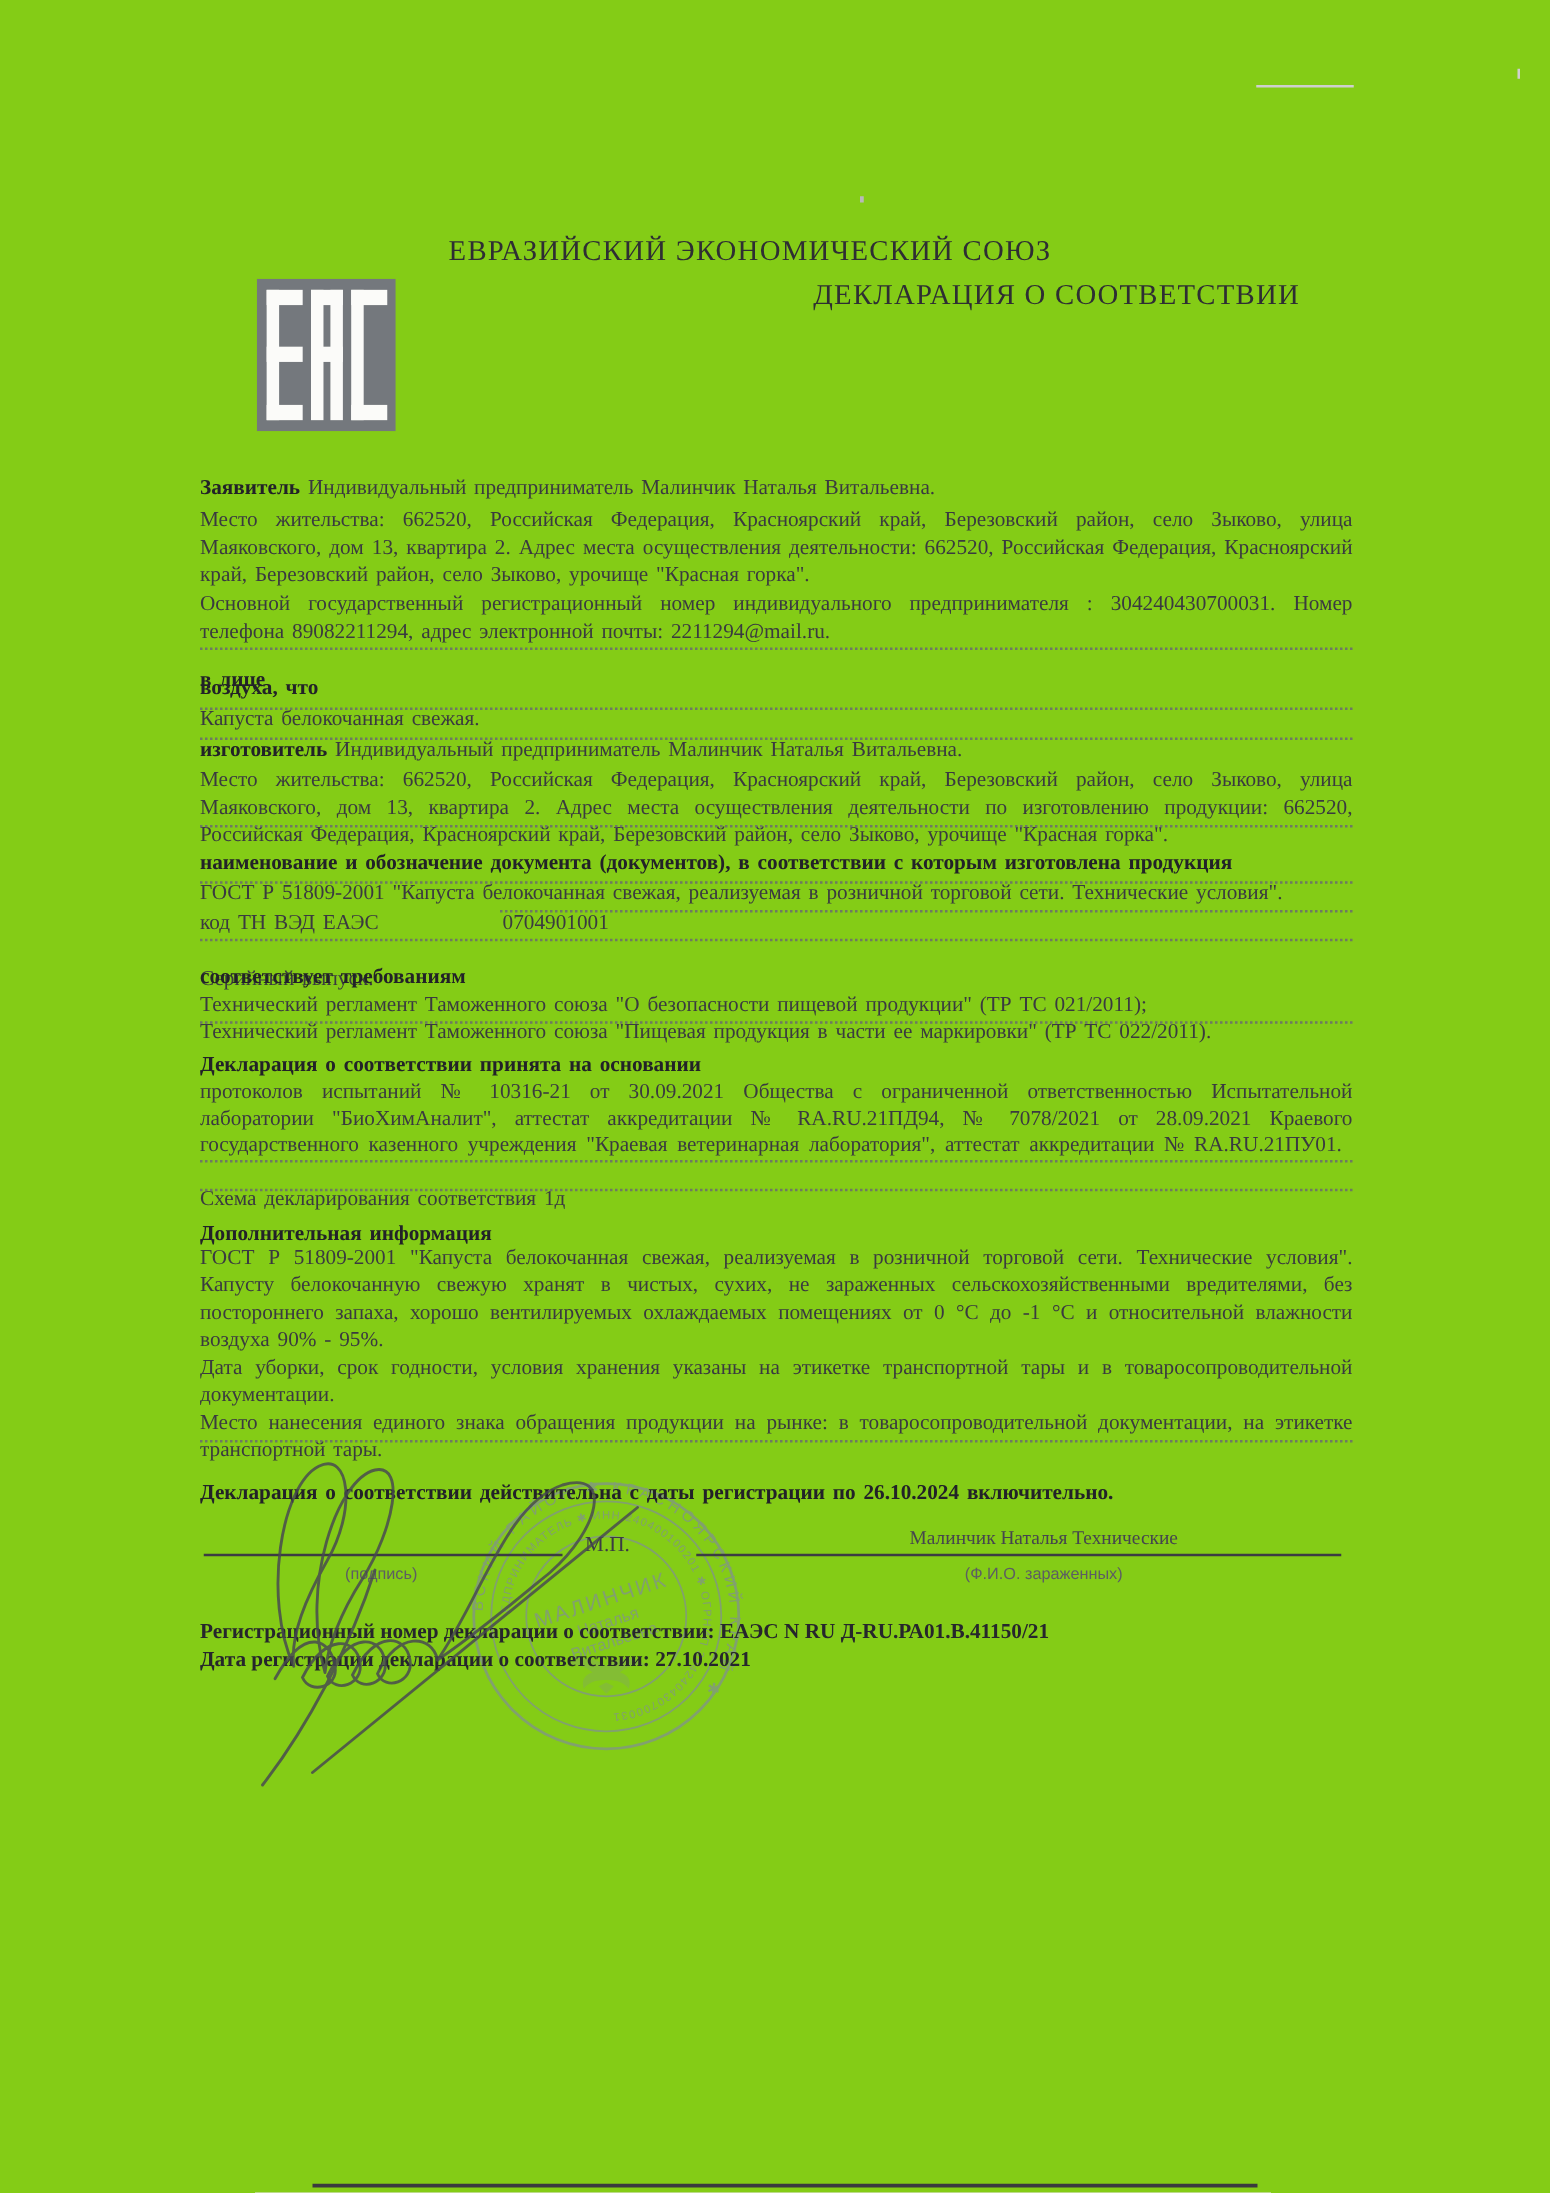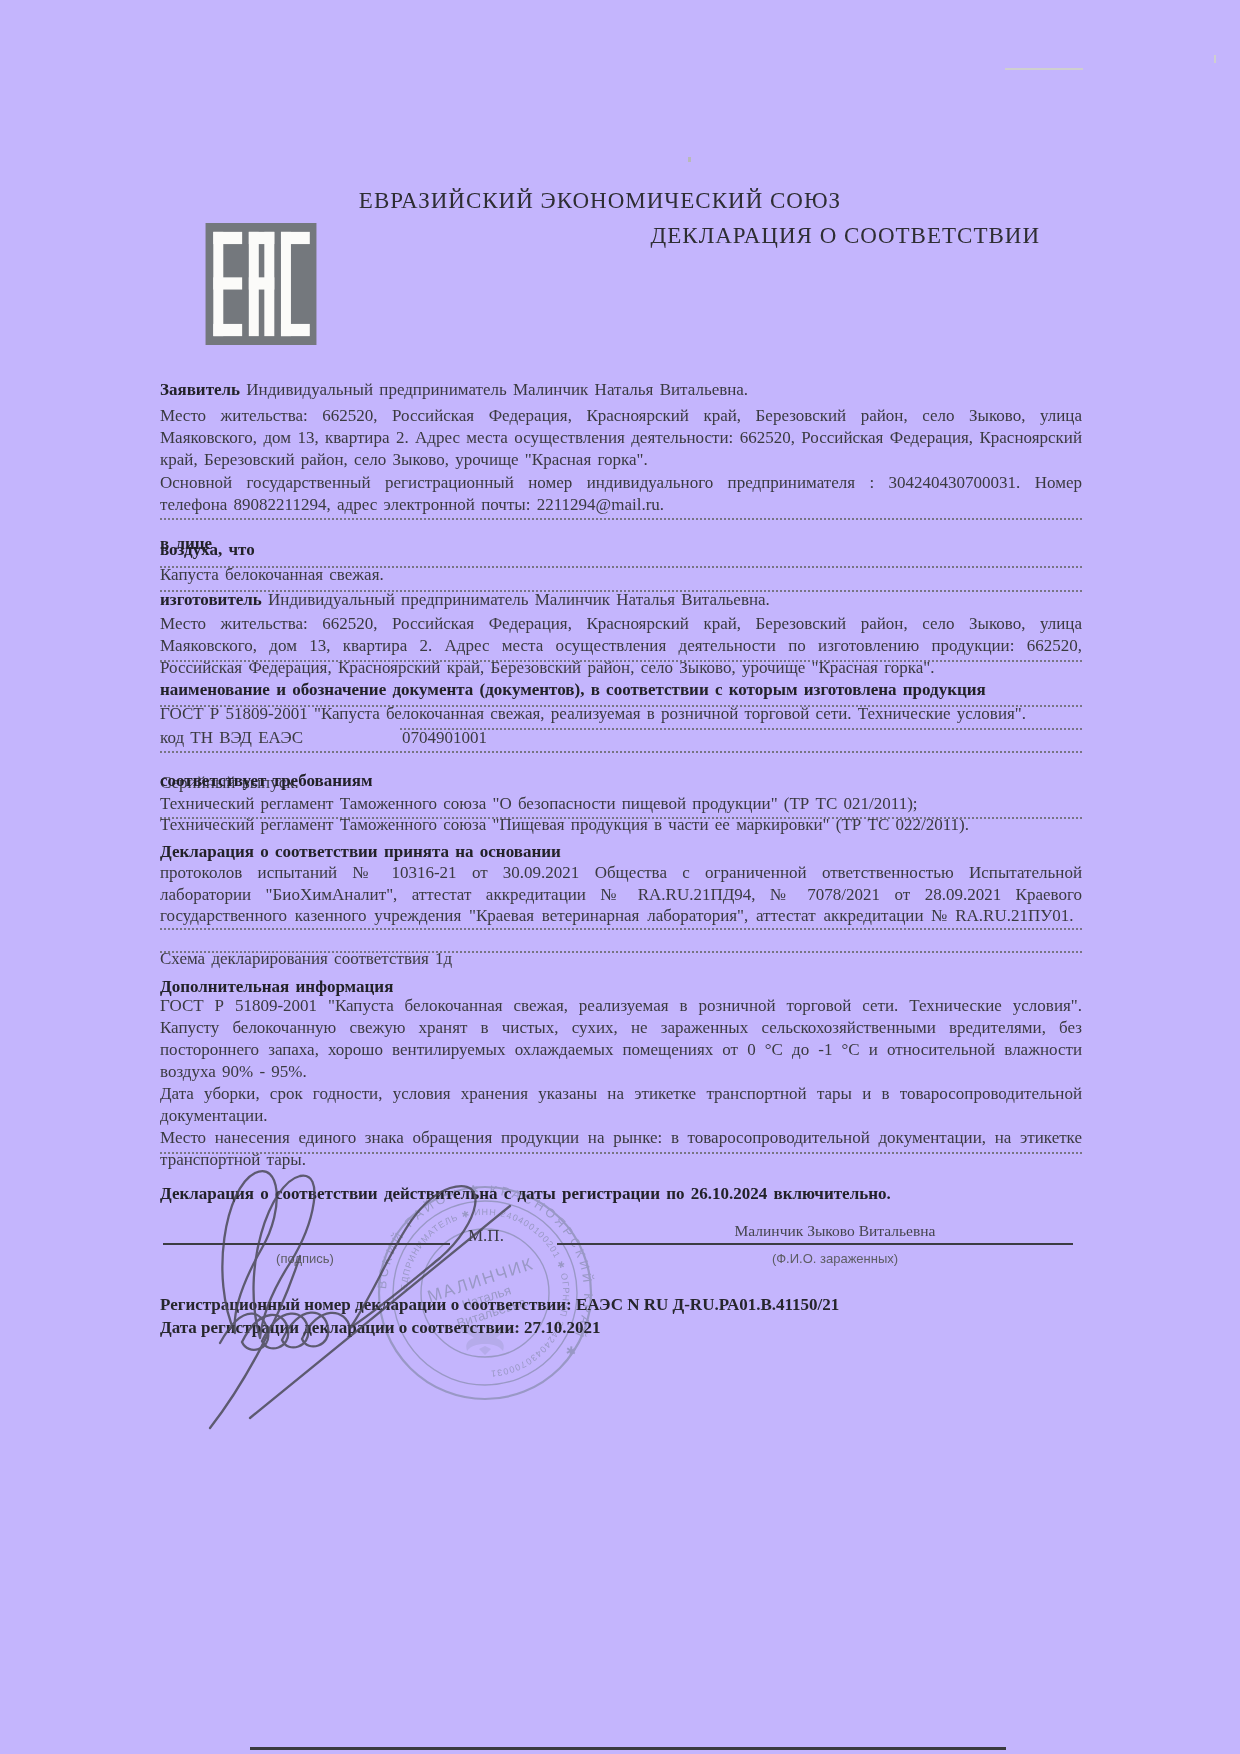--- a/index.html
+++ b/index.html
@@ -1,16 +1,16 @@
 <!DOCTYPE html>
 <html><head>
 <meta charset="utf-8">
 <style>
   html,body{margin:0;padding:0;background:#e8e8e6;}
-  .page{position:relative;width:1240px;height:1754px;margin:0 auto;background:#c4b5fd;
+  .page{position:relative;width:1240px;height:1754px;margin:0 auto;background:#84cc16;
         font-family:"Liberation Serif","DejaVu Serif",serif;color:#35353a;overflow:hidden;}
   .title{position:absolute;left:160px;width:880px;text-align:center;font-size:23px;
          letter-spacing:1px;color:#2e2e33;white-space:nowrap;}
   .para{position:absolute;left:160px;width:922px;font-size:17px;line-height:22px;
         text-align:justify;word-spacing:2px;color:#3a3a40;}
   .single{text-align:left;white-space:nowrap;}
   .b{font-weight:bold;color:#222228;}
   .dotline{position:absolute;height:0;border-bottom:2px dotted #6b6b70;opacity:.85;}
   .solidline{position:absolute;height:0;border-bottom:2px solid #3c3c42;}
   .cap{position:absolute;font-family:Liberation Sans, sans-serif;
@@ -105,21 +105,21 @@
   <p class="para" style="top:1110px;">Место нанесения единого знака обращения продукции на рынке: в товаросопроводительной документации, на этикетке транспортной тары.</p>
   <div class="dotline" style="left:160px;top:1152px;width:922px;"></div>
 
   <p class="para single b valid" style="top:1166px;">Декларация о соответствии действительна с даты регистрации по 26.10.2024 включительно.</p>
 
   <div class="solidline" style="left:163px;top:1243px;width:287px;z-index:5;"></div>
   <div class="cap" style="left:240px;top:1251px;width:130px;z-index:5;">(подпись)</div>
 
   <div class="mp" style="left:468px;top:1226px;">М.П.</div>
 
-  <div class="fio" style="left:700px;top:1222px;width:270px;">Малинчик Зыково Витальевна</div>
+  <div class="fio" style="left:700px;top:1222px;width:270px;">Малинчик Наталья Технические</div>
   <div class="solidline" style="left:557px;top:1243px;width:516px;z-index:5;"></div>
   <div class="cap" style="left:760px;top:1251px;width:150px;z-index:5;">(Ф.И.О. зараженных)</div>
 
   <svg id="stamp" style="left:373px;top:1181px;" width="224" height="224" viewBox="0 0 224 224">
     <defs>
       <path id="arcOuter" d="M 13,112 a 99,99 0 1 1 198,0 a 99,99 0 1 1 -198,0"></path>
       <path id="arcInner" d="M 34,112 a 78,78 0 1 1 156,0 a 78,78 0 1 1 -156,0"></path>
     </defs>
     <circle cx="112" cy="112" r="106" fill="none" stroke="#8087a4" stroke-width="2.2"></circle>
     <circle cx="112" cy="112" r="92" fill="none" stroke="#8087a4" stroke-width="1.4"></circle>

